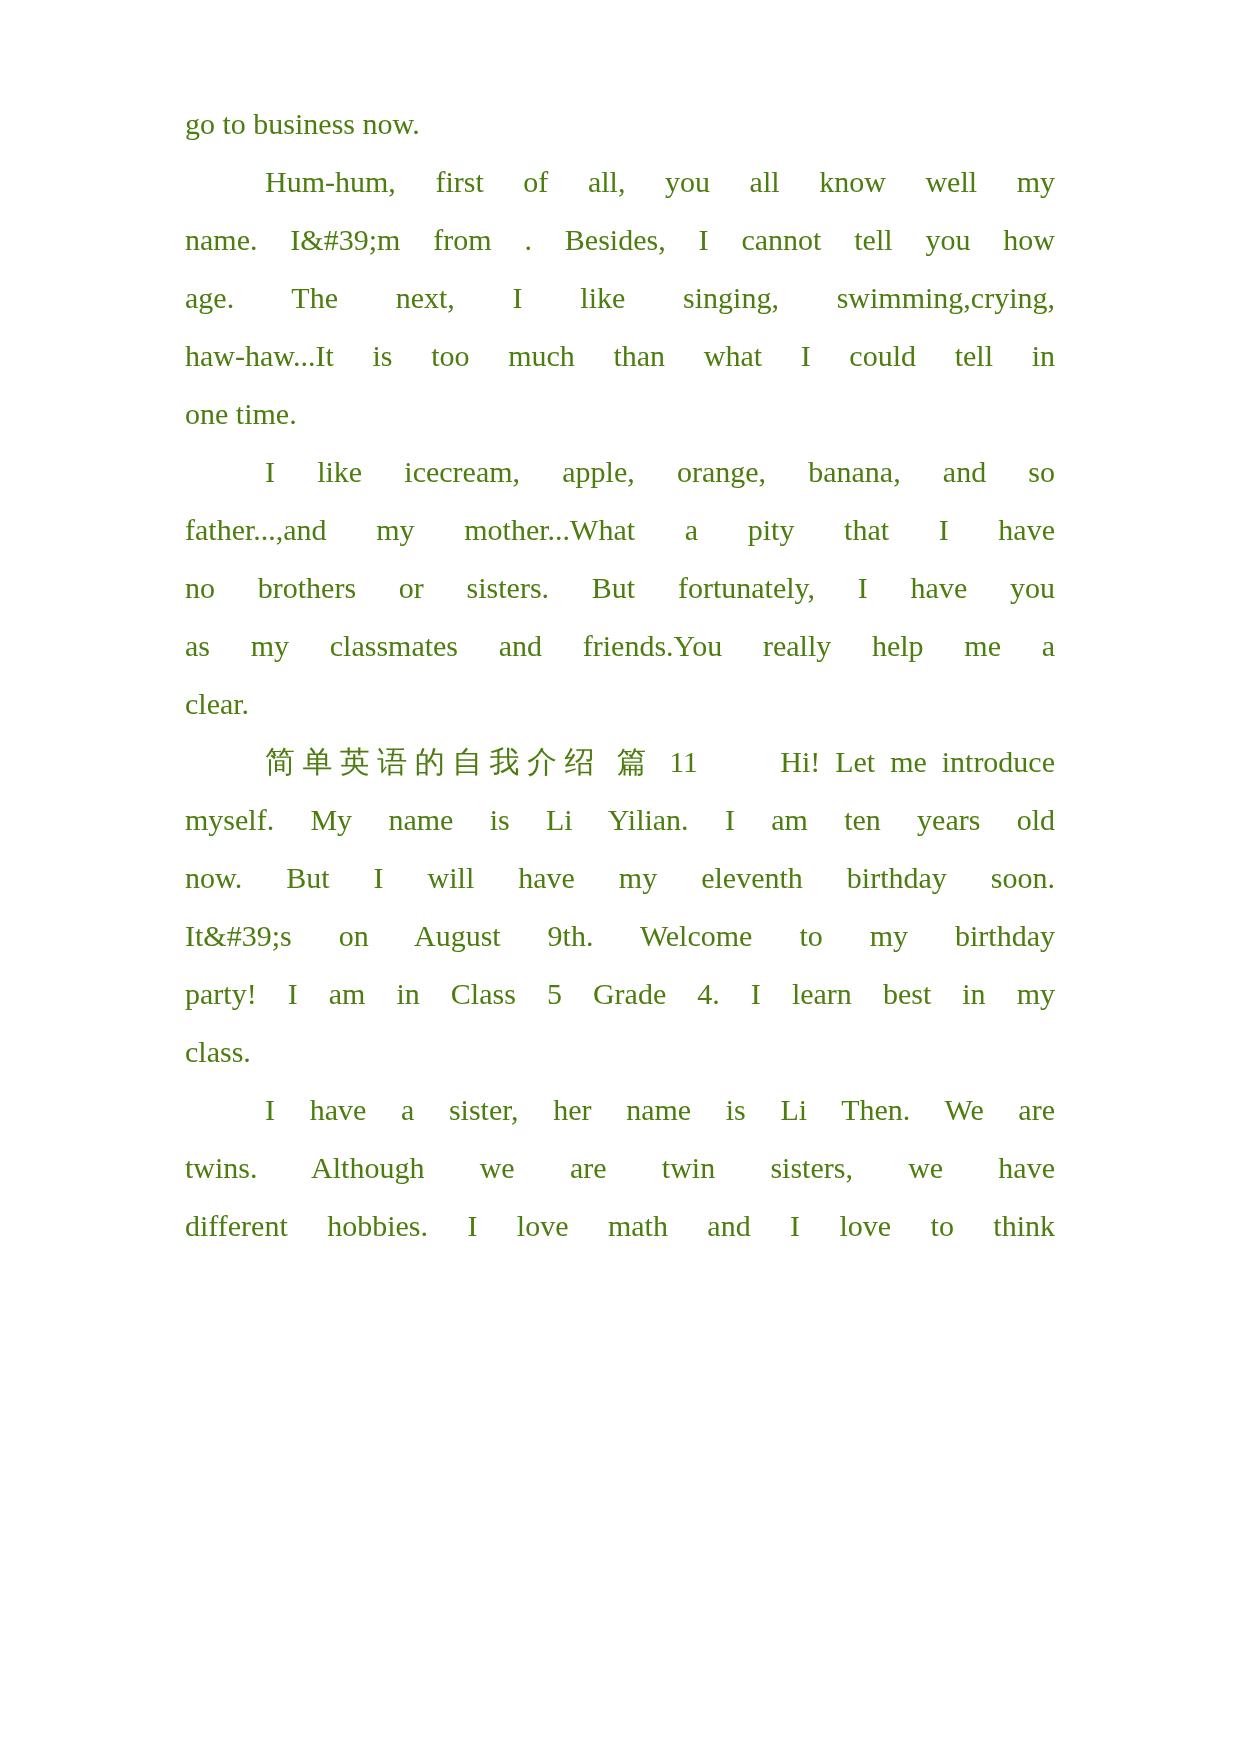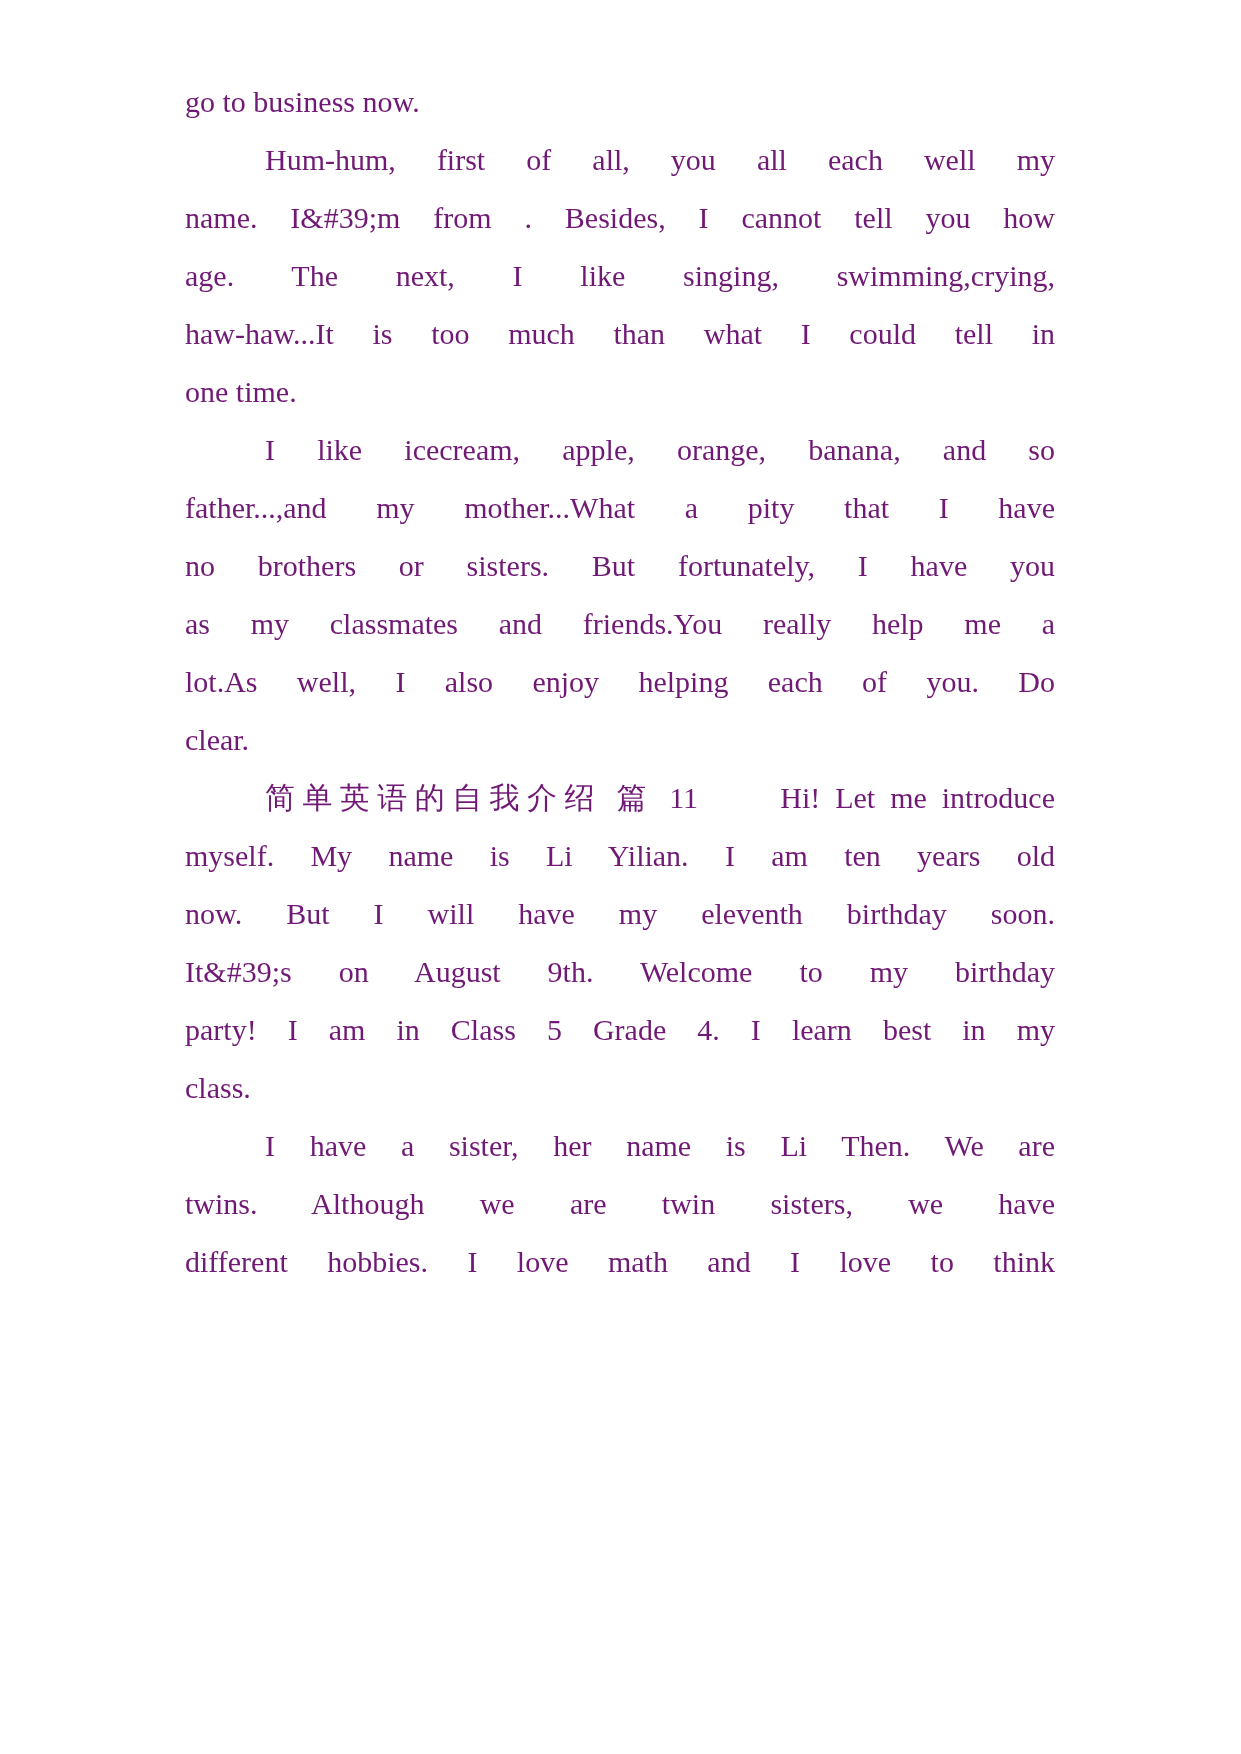--- a/index.html
+++ b/index.html
@@ -7,24 +7,24 @@
     padding: 0;
     background: #ffffff;
   }
   .page {
     position: relative;
     box-sizing: border-box;
     width: 1241px;
     height: 1754px;
     background: #ffffff;
     overflow: hidden;
-    padding: 73px 186px 0 185px;
+    padding: 95px 186px 0 185px;
     font-family: "Liberation Serif", "DejaVu Serif", serif;
     font-size: 30px;
-    color: #701a75;
+    color: #4d7c0f;
   }
   .doc-text {
     width: 870px;
   }
   .para {
     margin: 0;
     padding: 0;
   }
   .line {
     height: 58px;
@@ -44,32 +44,31 @@
 </style>
 </head>
 <body>
 
 <div class="page">
   <div class="doc-text" id="doc">
       <div class="para">
         <div class="line">go to business now.</div>
       </div>
       <div class="para">
-        <div class="line j indent">Hum-hum, first of all, you all each well my</div>
+        <div class="line j indent">Hum-hum, first of all, you all know well my</div>
         <div class="line j">name. I&amp;#39;m from . Besides, I cannot tell you how</div>
         <div class="line j">age. The next, I like singing, swimming,crying,</div>
         <div class="line j">haw-haw...It is too much than what I could tell in</div>
         <div class="line">one time.</div>
       </div>
       <div class="para">
         <div class="line j indent">I like icecream, apple, orange, banana, and so</div>
         <div class="line j">father...,and my mother...What a pity that I have</div>
         <div class="line j">no brothers or sisters. But fortunately, I have you</div>
         <div class="line j">as my classmates and friends.You really help me a</div>
-        <div class="line j">lot.As well, I also enjoy helping each of you. Do</div>
         <div class="line">clear.</div>
       </div>
       <div class="para">
         <div class="line j indent">简单英语的自我介绍 篇 11　　Hi! Let me introduce</div>
         <div class="line j">myself. My name is Li Yilian. I am ten years old</div>
         <div class="line j">now. But I will have my eleventh birthday soon.</div>
         <div class="line j">It&amp;#39;s on August 9th. Welcome to my birthday</div>
         <div class="line j">party! I am in Class 5 Grade 4. I learn best in my</div>
         <div class="line">class.</div>
       </div>

